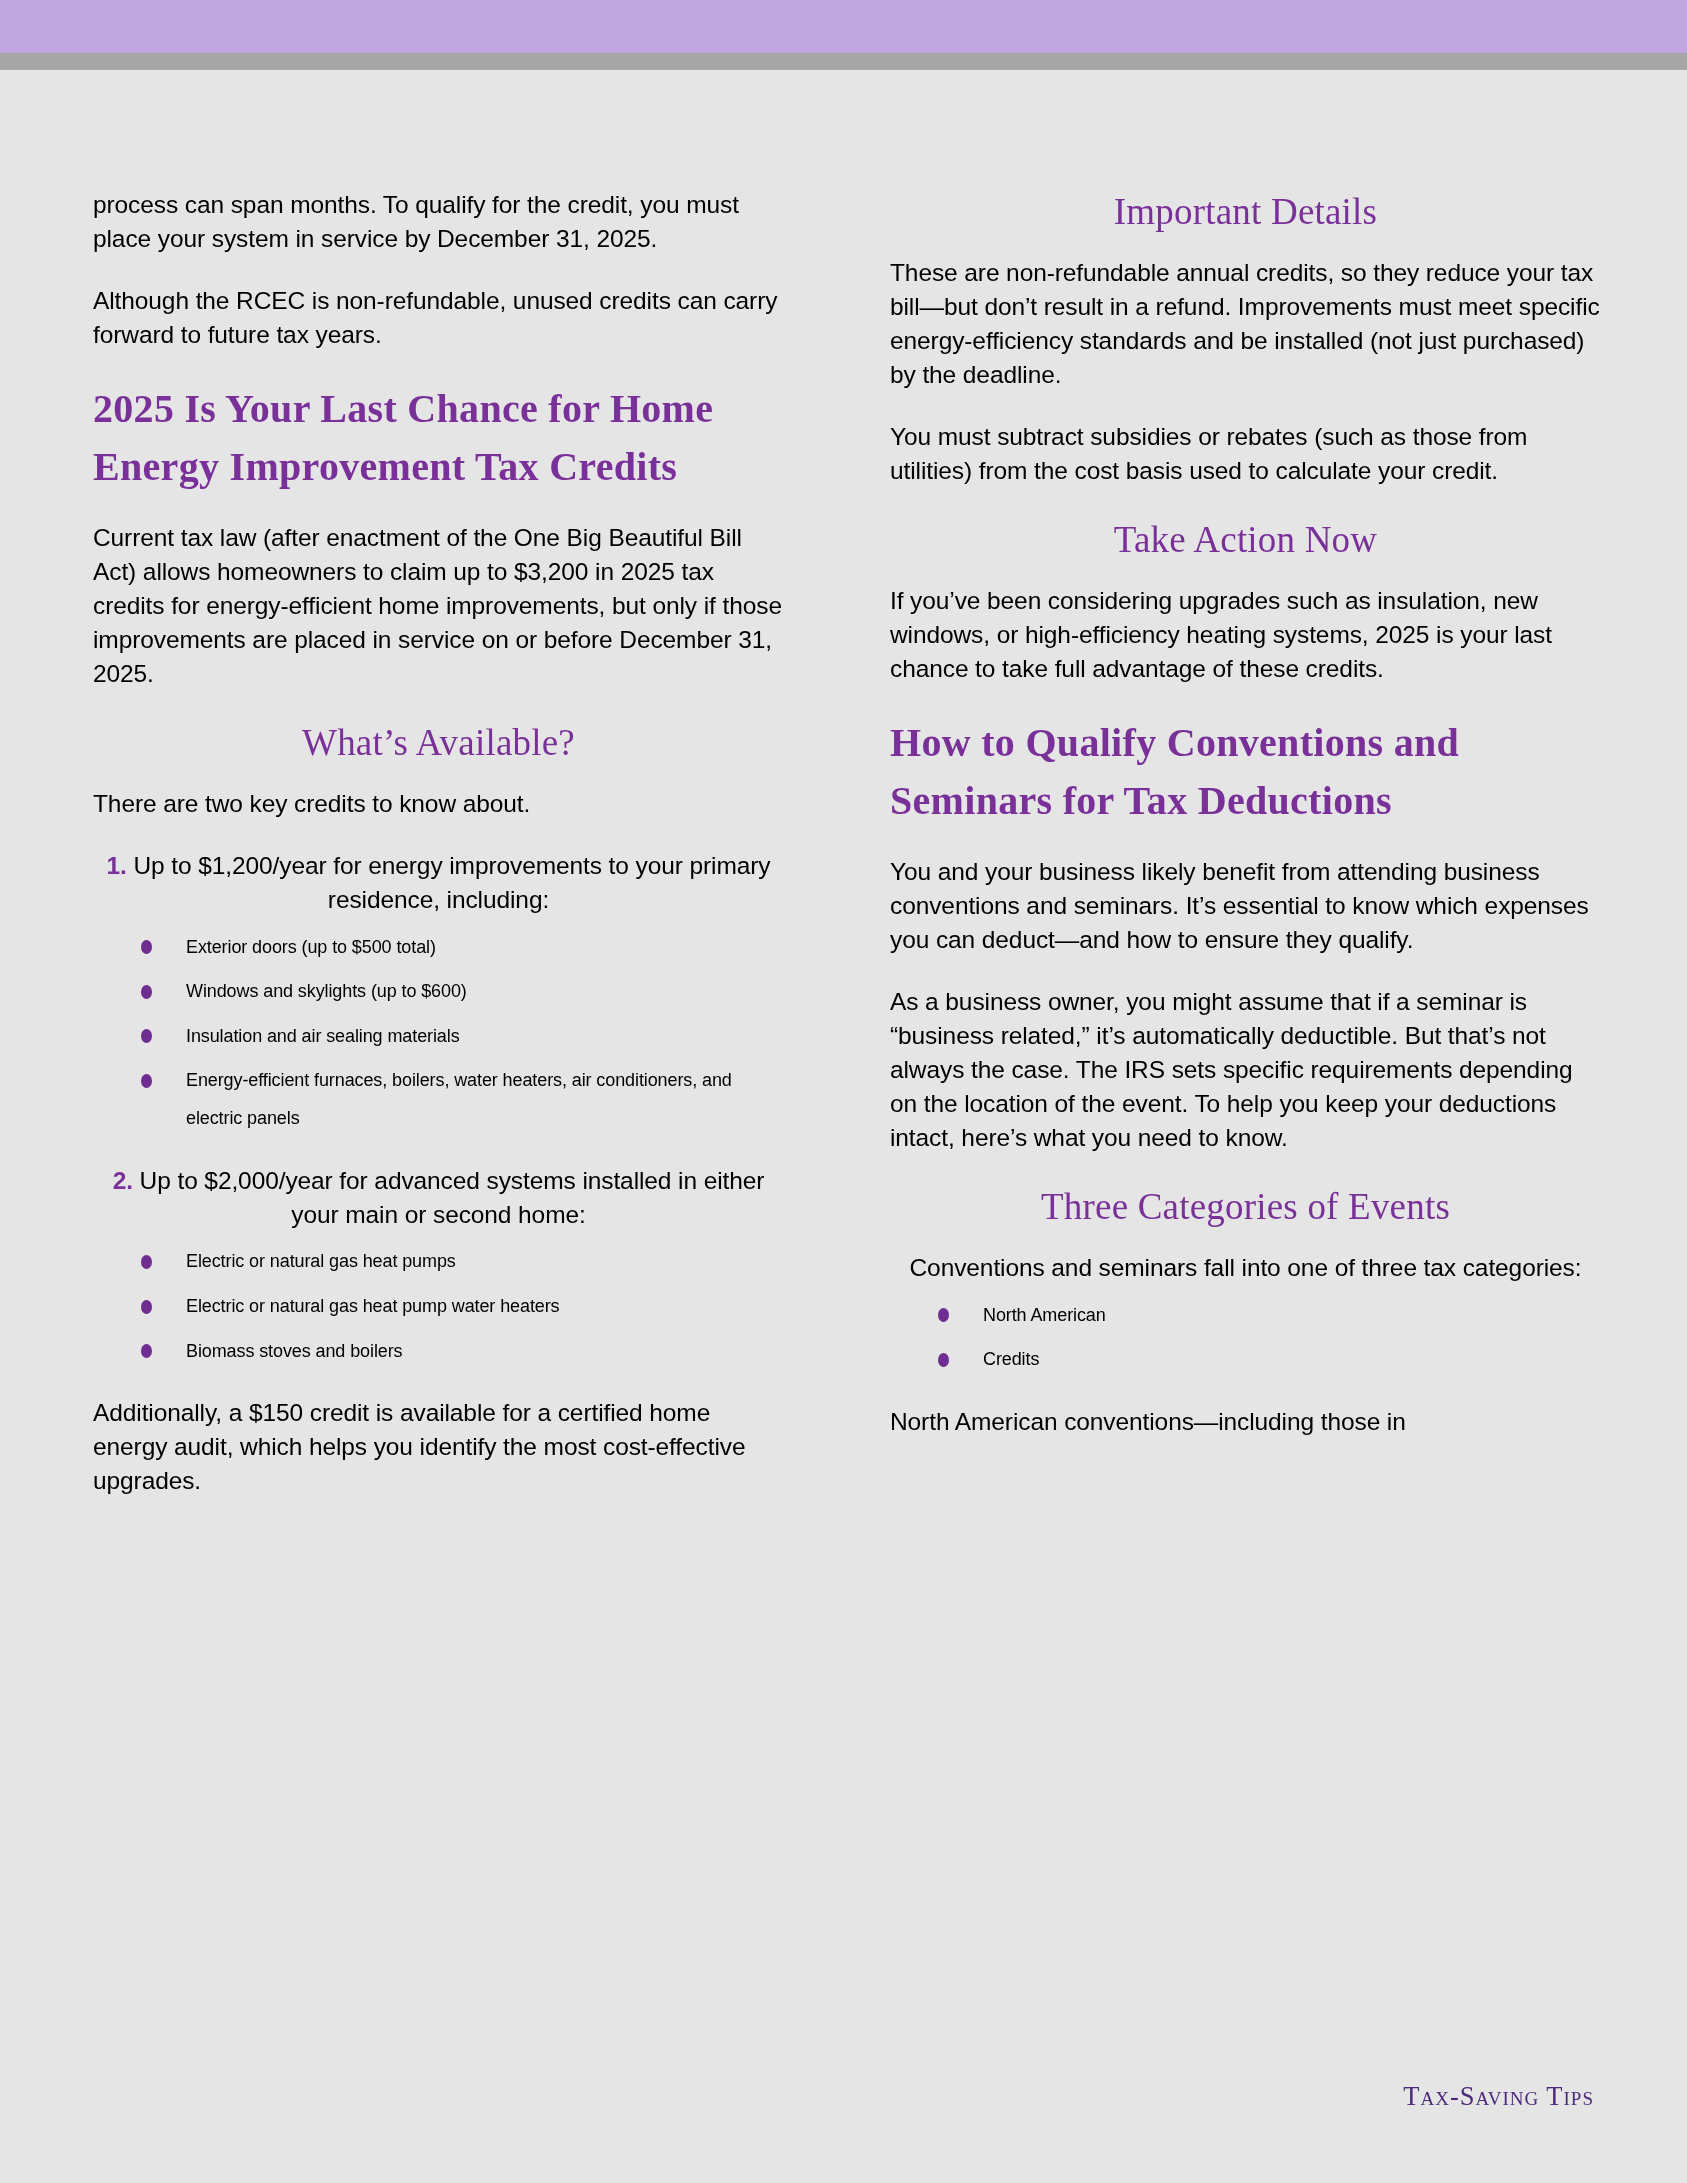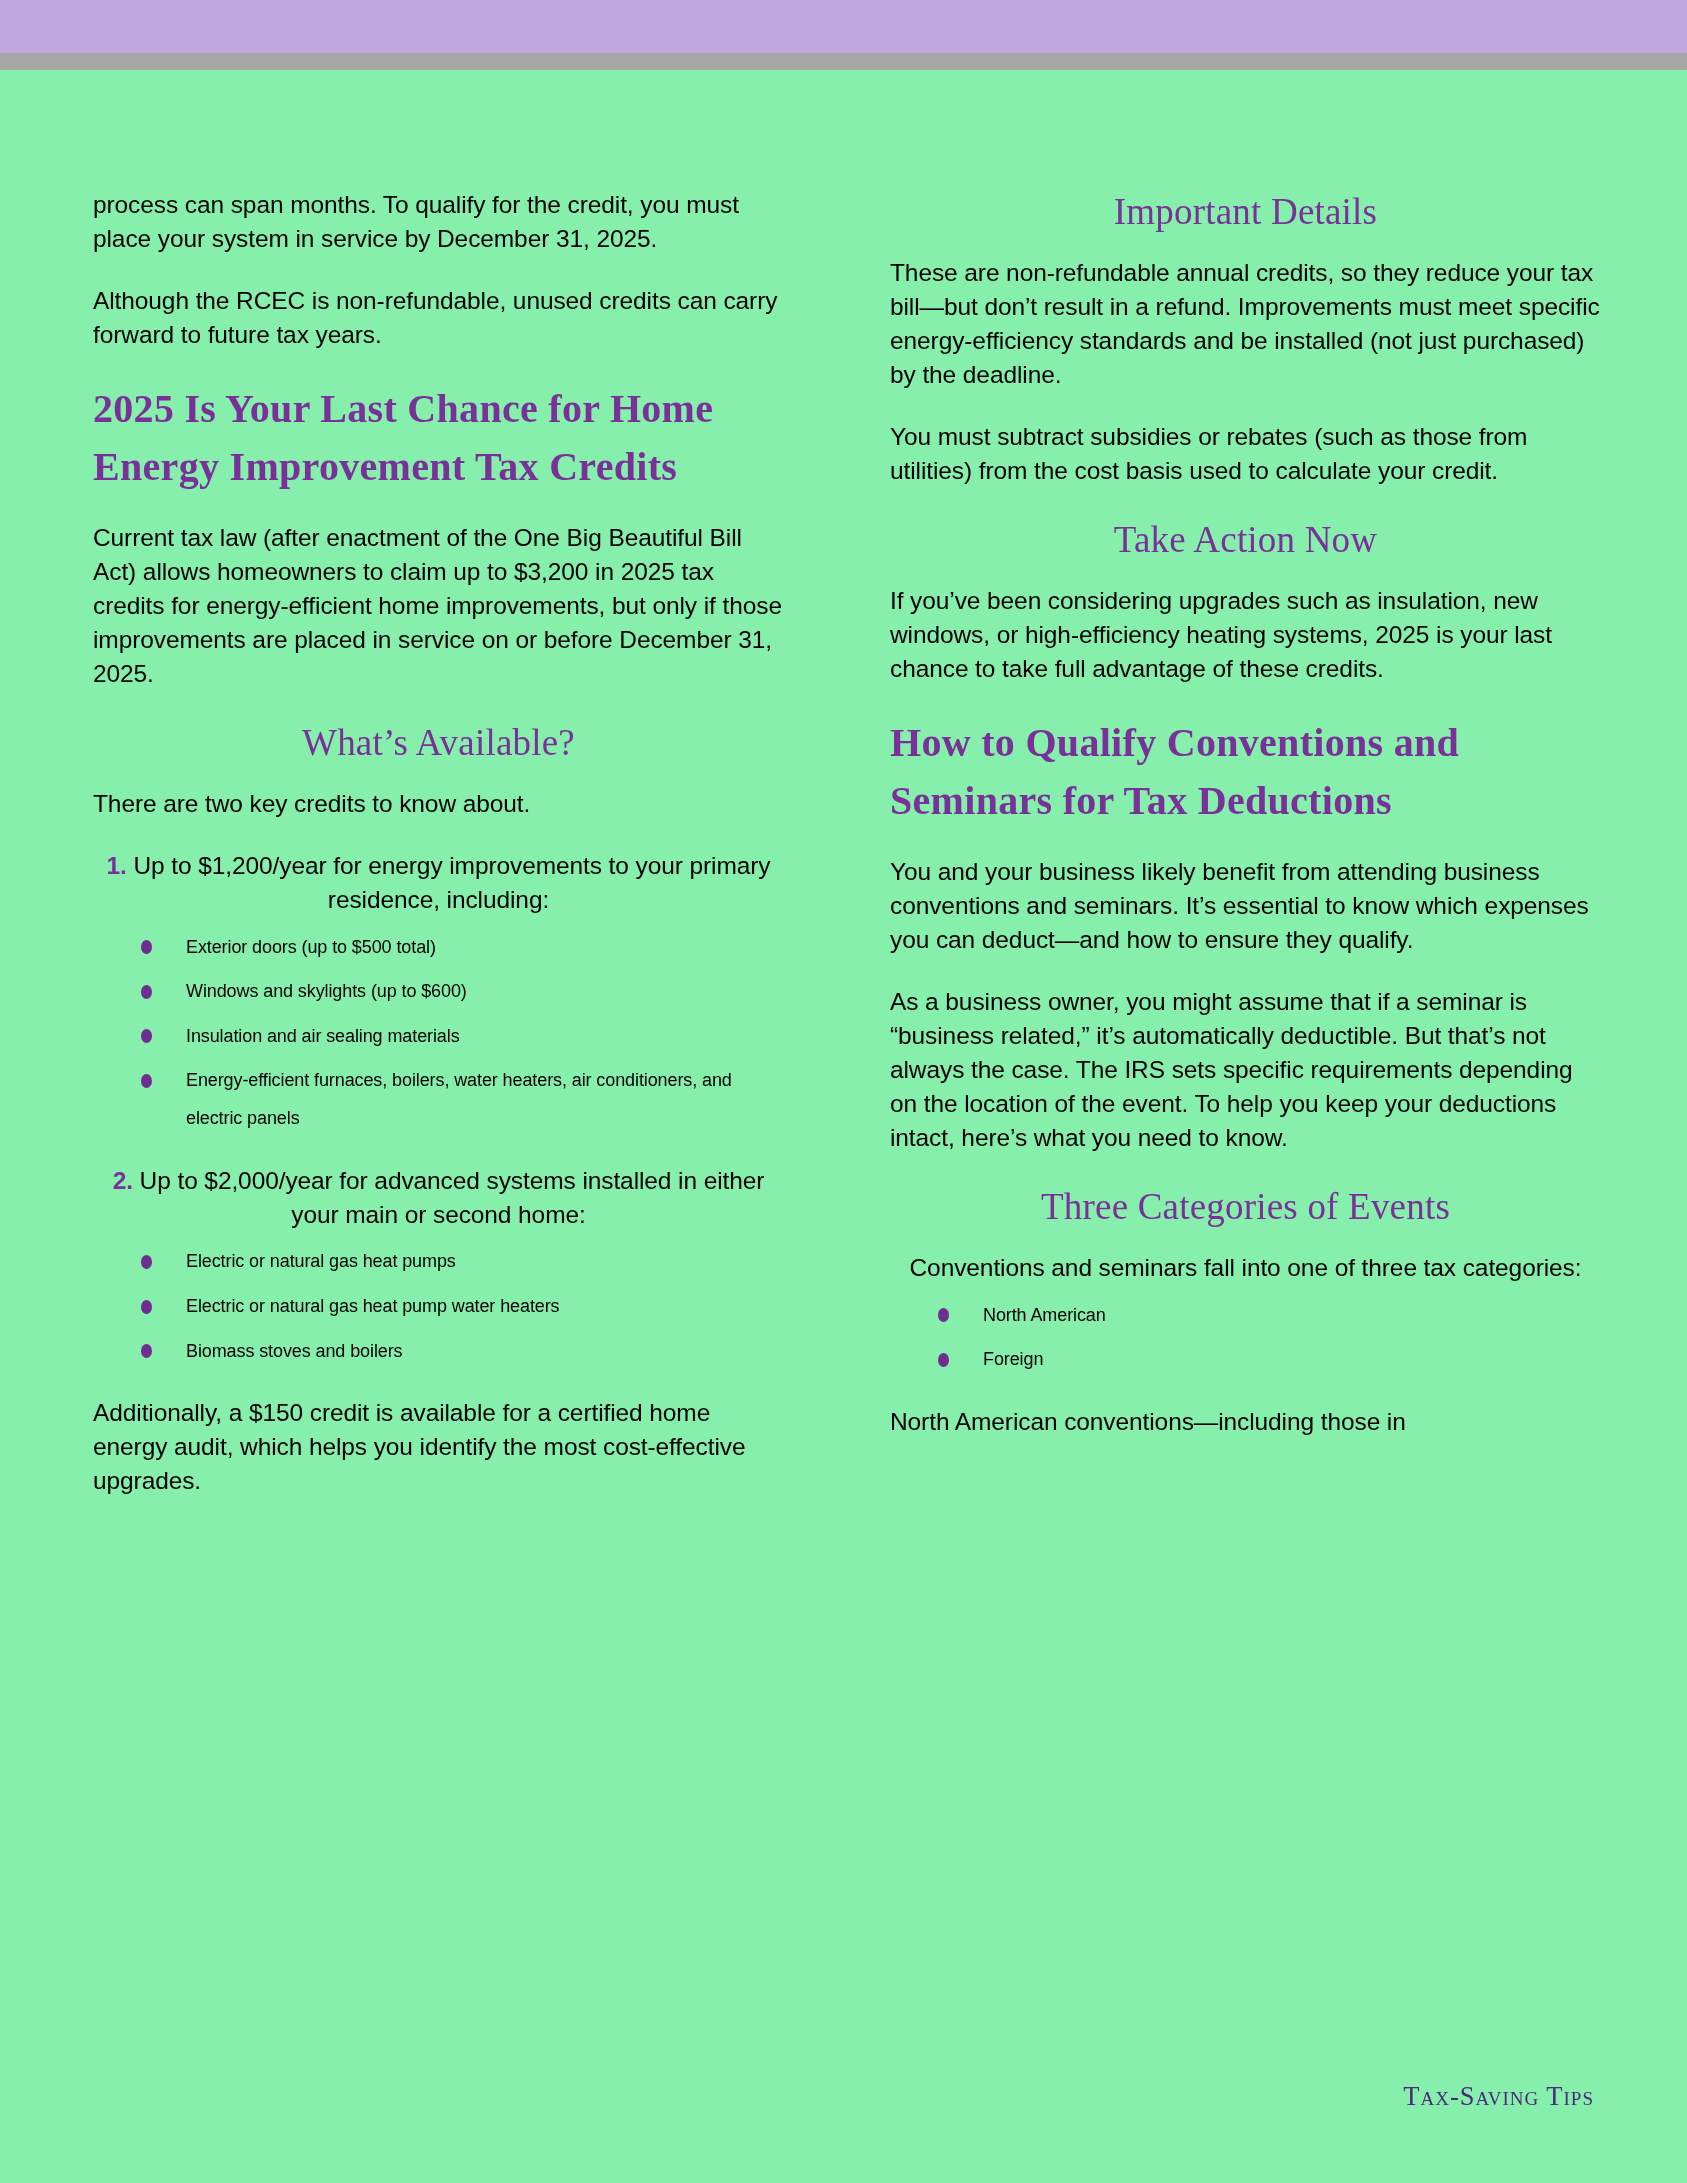--- a/index.html
+++ b/index.html
@@ -11,21 +11,21 @@
   body {
     width: 1687px;
     height: 2183px;
     font-family: "Liberation Sans", sans-serif;
     -webkit-font-smoothing: antialiased;
   }
   #page {
     position: relative;
     width: 1687px;
     height: 2183px;
-    background: #86efac;
+    background: #e5e5e5;
     overflow: hidden;
   }
 
   
   .band-lavender {
     position: absolute;
     left: 0; top: 0;
     width: 1687px;
     height: 53px;
     background: #bfa6df;
@@ -221,21 +221,21 @@
 
       <p class="body-text tight">Conventions and seminars fall into one of three tax categories:</p>
 
       <ul class="bullets">
         <li>
           <span class="dot"></span>
           <span>North American</span>
         </li>
         <li>
           <span class="dot"></span>
-          <span>Foreign</span>
+          <span>Credits</span>
         </li>
       </ul>
 
       <p class="body-text">North American conventions—including those in</p>
 
     </div>
 
     <div class="footer">Tax-Saving Tips</div>
 
   </div>

